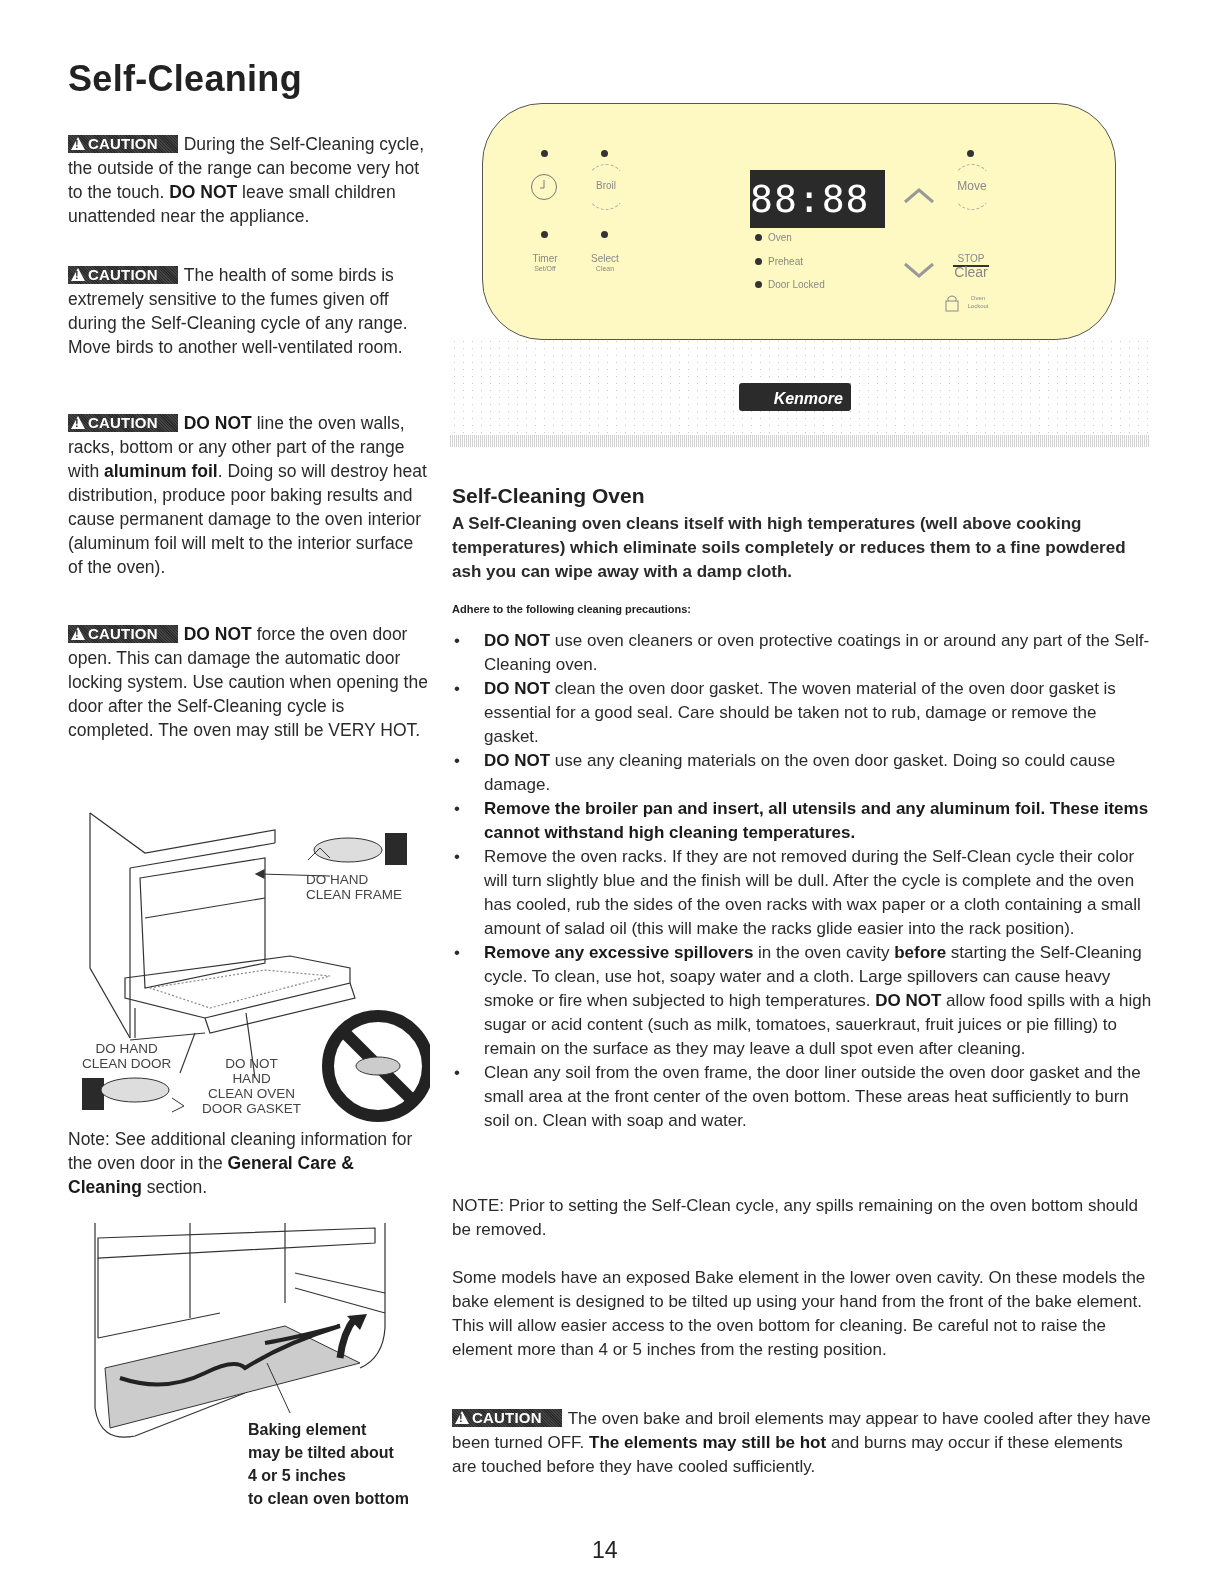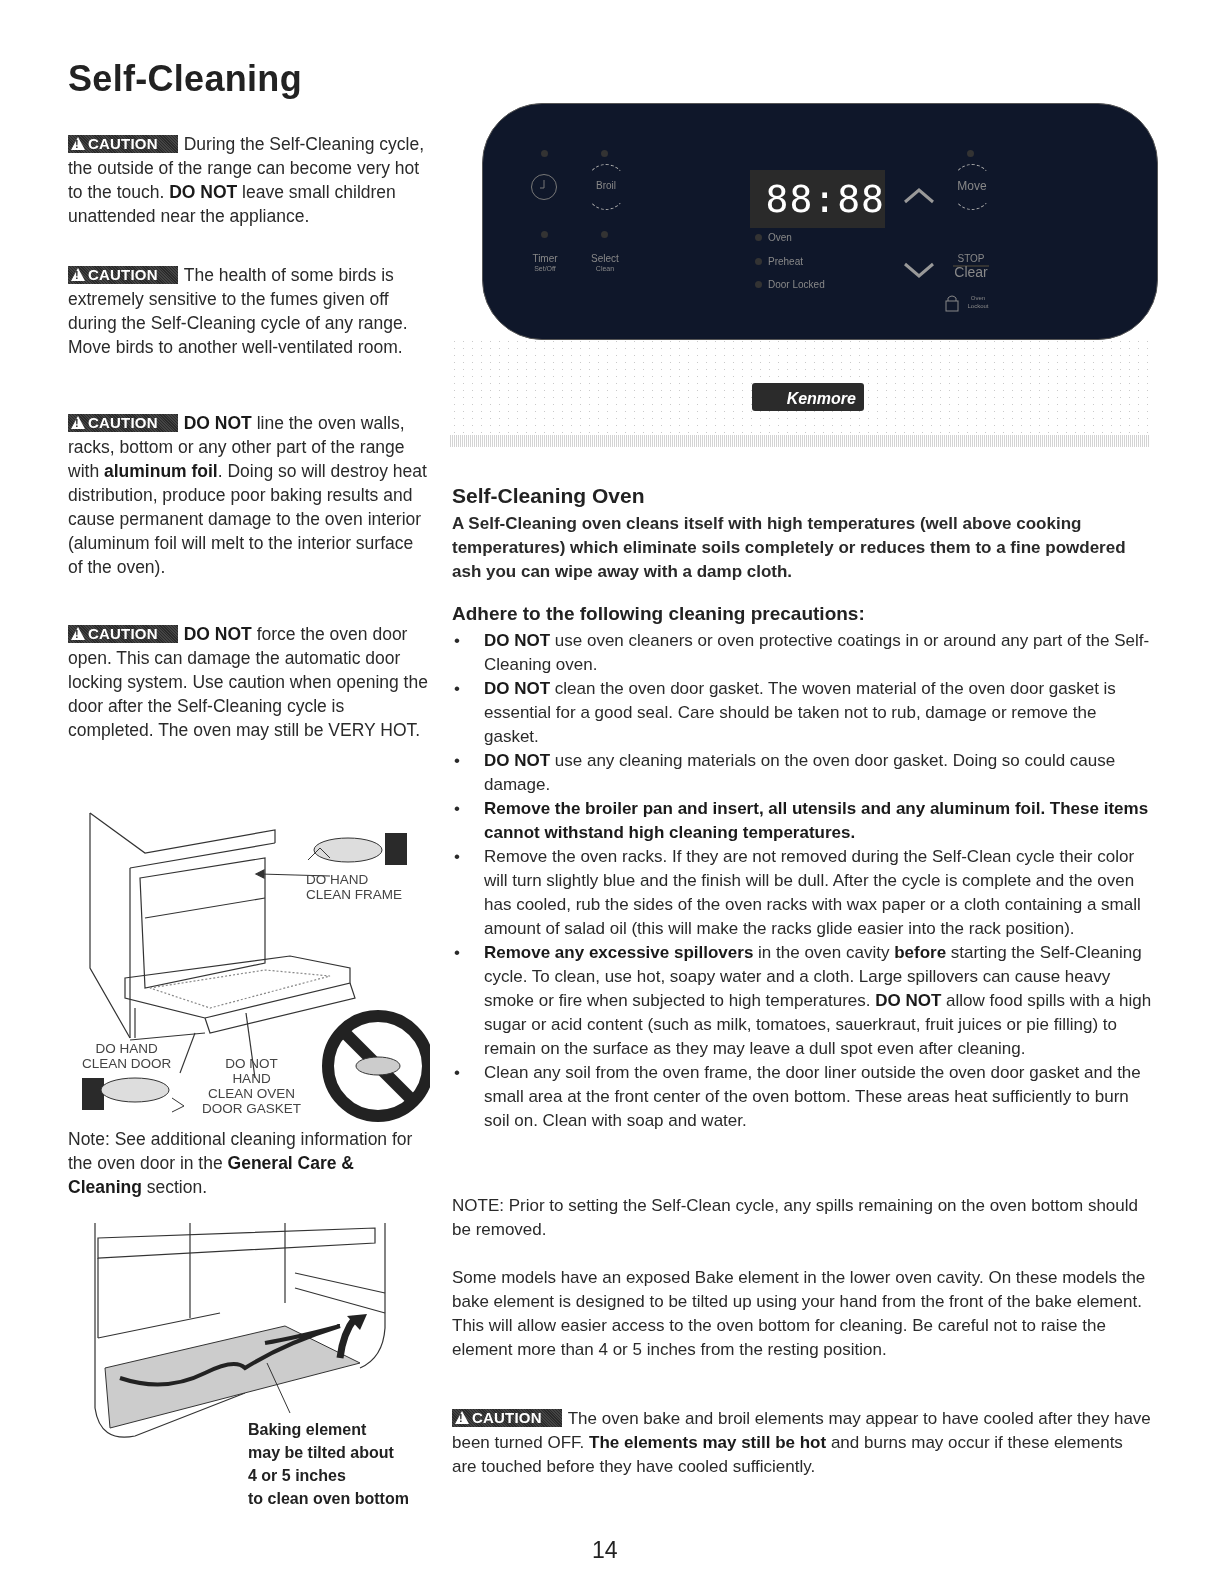--- a/index.html
+++ b/index.html
@@ -16,41 +16,41 @@
   .caution-badge .tri { display: inline-block; width: 0; height: 0; border-left: 7px solid transparent;
          border-right: 7px solid transparent; border-bottom: 13px solid #fff; position: relative;
          vertical-align: -1px; margin-right: 3px; }
   .caution-badge .tri::after { content: "!"; position: absolute; left: -3px; top: 1px;
          color: #333; font-size: 11px; font-weight: bold; line-height: 12px; }
   b { font-weight: bold; color: #1a1a1a; }
 
   
   .panel-wrap { position: absolute; left: 450px; top: 88px; width: 700px; height: 370px; }
   .panel { position: absolute; left: 32px; top: 15px; width: 632px; height: 235px;
-           border: 1.5px solid #555; border-radius: 60px; background: #0f172a; padding-left: 42px; }
+           border: 1.5px solid #555; border-radius: 60px; background: #fef9c3; }
   .panel-texture { position: absolute; left: 0; top: 250px; width: 700px; height: 100px;
            background-image: radial-gradient(#bbb 0.6px, transparent 0.8px);
            background-size: 9px 7px; opacity: 0.8; }
   .panel-bottom-strip { position: absolute; left: 0; top: 347px; width: 700px; height: 12px;
            background: repeating-linear-gradient(90deg,#c8c8c8 0 1px,#fff 1px 2px); opacity: 0.8; }
   .dot { position: absolute; width: 7px; height: 7px; border-radius: 50%; background: #333; }
   .key-label { position: absolute; font-size: 10px; color: #888; text-align: center; line-height: 10px; }
   .key-label .sub { font-size: 7px; display: block; }
   .display { position: absolute; left: 267px; top: 66px; width: 135px; height: 58px;
           background: #2a2a2a; color: #fff; font-family: "DejaVu Sans Mono", monospace;
-          font-size: 38px; line-height: 58px; text-align: right; letter-spacing: 1px; }
+          font-size: 38px; line-height: 58px; text-align: left; letter-spacing: 1px; }
   .status { position: absolute; font-size: 10px; color: #888; }
   .status .sd { display: inline-block; width: 7px; height: 7px; border-radius: 50%; background: #333; margin-right: 6px; vertical-align: 0; }
-  .kenmore { position: absolute; left: 302px; top: 295px; width: 112px; height: 28px;
+  .kenmore { position: absolute; left: 289px; top: 295px; width: 112px; height: 28px;
           background: #2b2b2b; border-radius: 3px; color: #fff; font-style: italic; font-weight: bold;
           font-size: 16px; line-height: 32px; text-align: right; padding-right: 8px; box-sizing: border-box; }
 
   .section-heading { position: absolute; left: 452px; top: 484px; font-size: 21px; font-weight: bold; color: #222; margin: 0; }
   .rp { position: absolute; left: 452px; width: 700px; font-size: 17px; line-height: 24px; color: #2a2a2a; margin: 0; }
-  .subheading { position: absolute; left: 452px; top: 603px; font-size: 19px; font-weight: bold; color: #222; margin: 0; }
+  .subheading { position: absolute; left: 452px; top: 603px; font-size: 11px; font-weight: bold; color: #222; margin: 0; }
   ul.precautions { position: absolute; left: 452px; top: 629px; width: 700px; margin: 0; padding: 0; list-style: none; }
   ul.precautions li { position: relative; padding-left: 32px; font-size: 17px; line-height: 24px; color: #2a2a2a; margin-bottom: 0; }
   ul.precautions li .bullet { position: absolute; left: 2px; top: 0; }
   .fig-caption { font-size: 13.5px; color: #444; position: absolute; line-height: 15px; }
   .fig-caption2 { position: absolute; left: 248px; top: 1418px; font-size: 16px; font-weight: bold; line-height: 23px; color: #222; }
   .page-num { position: absolute; left: 592px; top: 1537px; font-size: 23px; color: #222; }
 </style>
 </head>
 <body>
 

